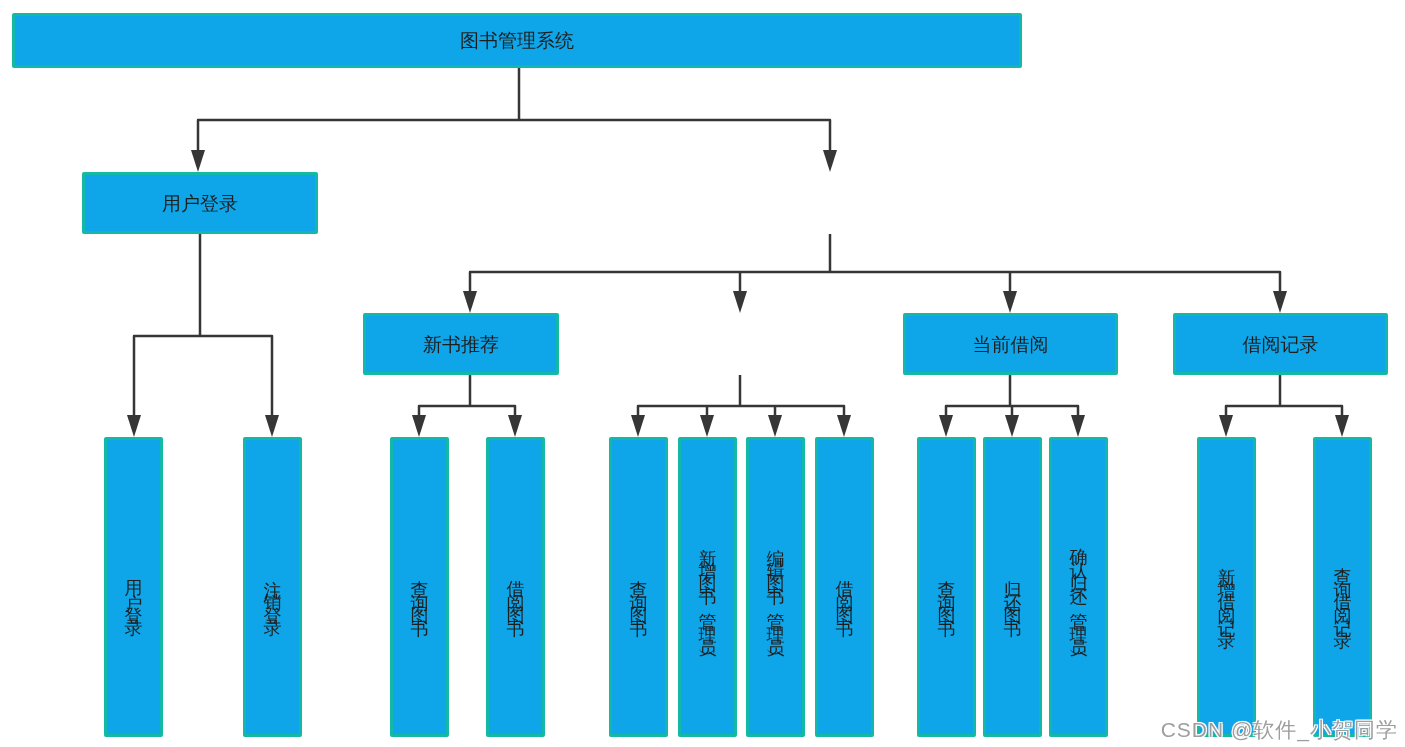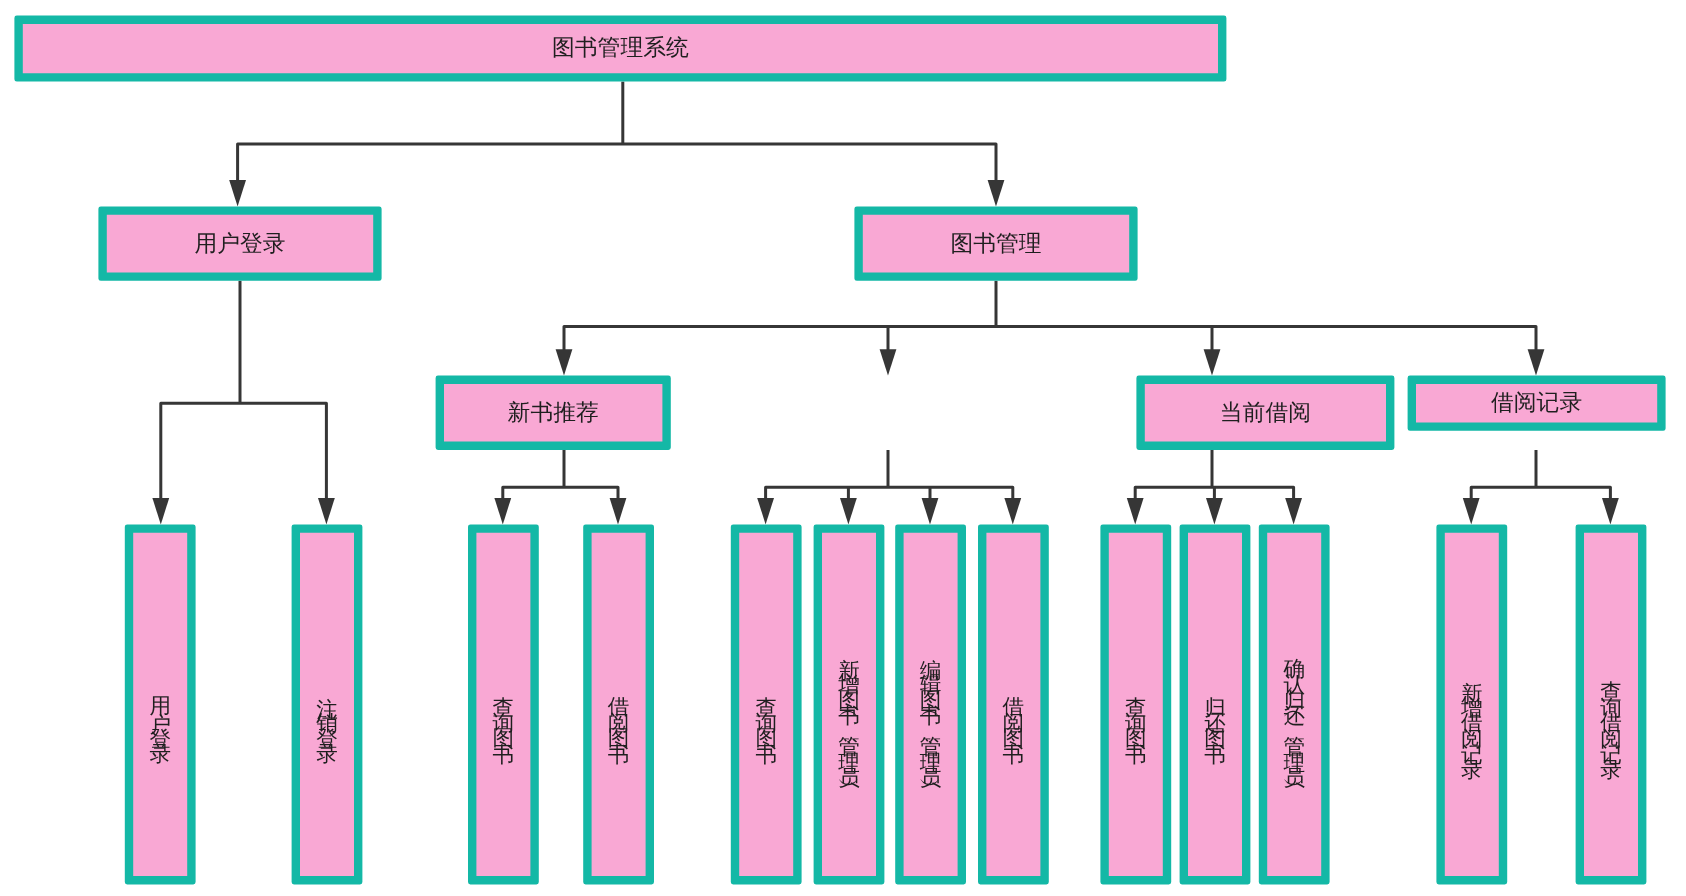--- a/index.html
+++ b/index.html
@@ -18,22 +18,22 @@
   .connectors {
     position: absolute;
     left: 0; top: 0;
     width: 1405px;
     height: 747px;
     z-index: 1;
   }
   .box {
     position: absolute;
     box-sizing: border-box;
-    background: #f9a8d4;
-    border: 7px solid #14b8a6;
+    background: #0ea5e9;
+    border: 3px solid #14b8a6;
     border-radius: 2px;
     display: flex;
     align-items: center;
     justify-content: center;
     color: #1f1f1f;
     font-size: 19px;
     z-index: 2;
     line-height: 1;
   }
   .vbox {
@@ -116,31 +116,28 @@
     </g>
   </svg>
 
   <div class="box" style="left:12px; top:13px; width:1010px; height:55px;">
     <span class="label">图书管理系统</span>
   </div>
 
   <div class="box" style="left:82px; top:172px; width:236px; height:62px;">
     <span class="label">用户登录</span>
   </div>
-  <div class="box" style="left:712px; top:172px; width:236px; height:62px;">
-    <span class="label">图书管理</span>
-  </div>
 
   <div class="box" style="left:363px; top:313px; width:196px; height:62px;">
     <span class="label">新书推荐</span>
   </div>
-  <div class="box" style="left:903px; top:313px; width:215px; height:62px;margin-left:44px;">
+  <div class="box" style="left:903px; top:313px; width:215px; height:62px;">
     <span class="label">当前借阅</span>
   </div>
-  <div class="box" style="left:1173px; top:313px; width:215px; height:46px;">
+  <div class="box" style="left:1173px; top:313px; width:215px; height:62px;">
     <span class="label">借阅记录</span>
   </div>
 
   <div class="box vbox" style="left:104px; top:437px; width:59px; height:300px;">
     <span class="label">用户登录</span>
   </div>
   <div class="box vbox" style="left:243px; top:437px; width:59px; height:300px;">
     <span class="label">注销登录</span>
   </div>
 
@@ -174,14 +171,15 @@
     <span class="label">确认归还（管理员）</span>
   </div>
 
   <div class="box vbox" style="left:1197px; top:437px; width:59px; height:300px;">
     <span class="label">新增借阅记录</span>
   </div>
   <div class="box vbox" style="left:1313px; top:437px; width:59px; height:300px;">
     <span class="label">查询借阅记录</span>
   </div>
 
+  <div class="watermark">CSDN @软件_小贺同学</div>
 
 </div>
 
 </body></html>

